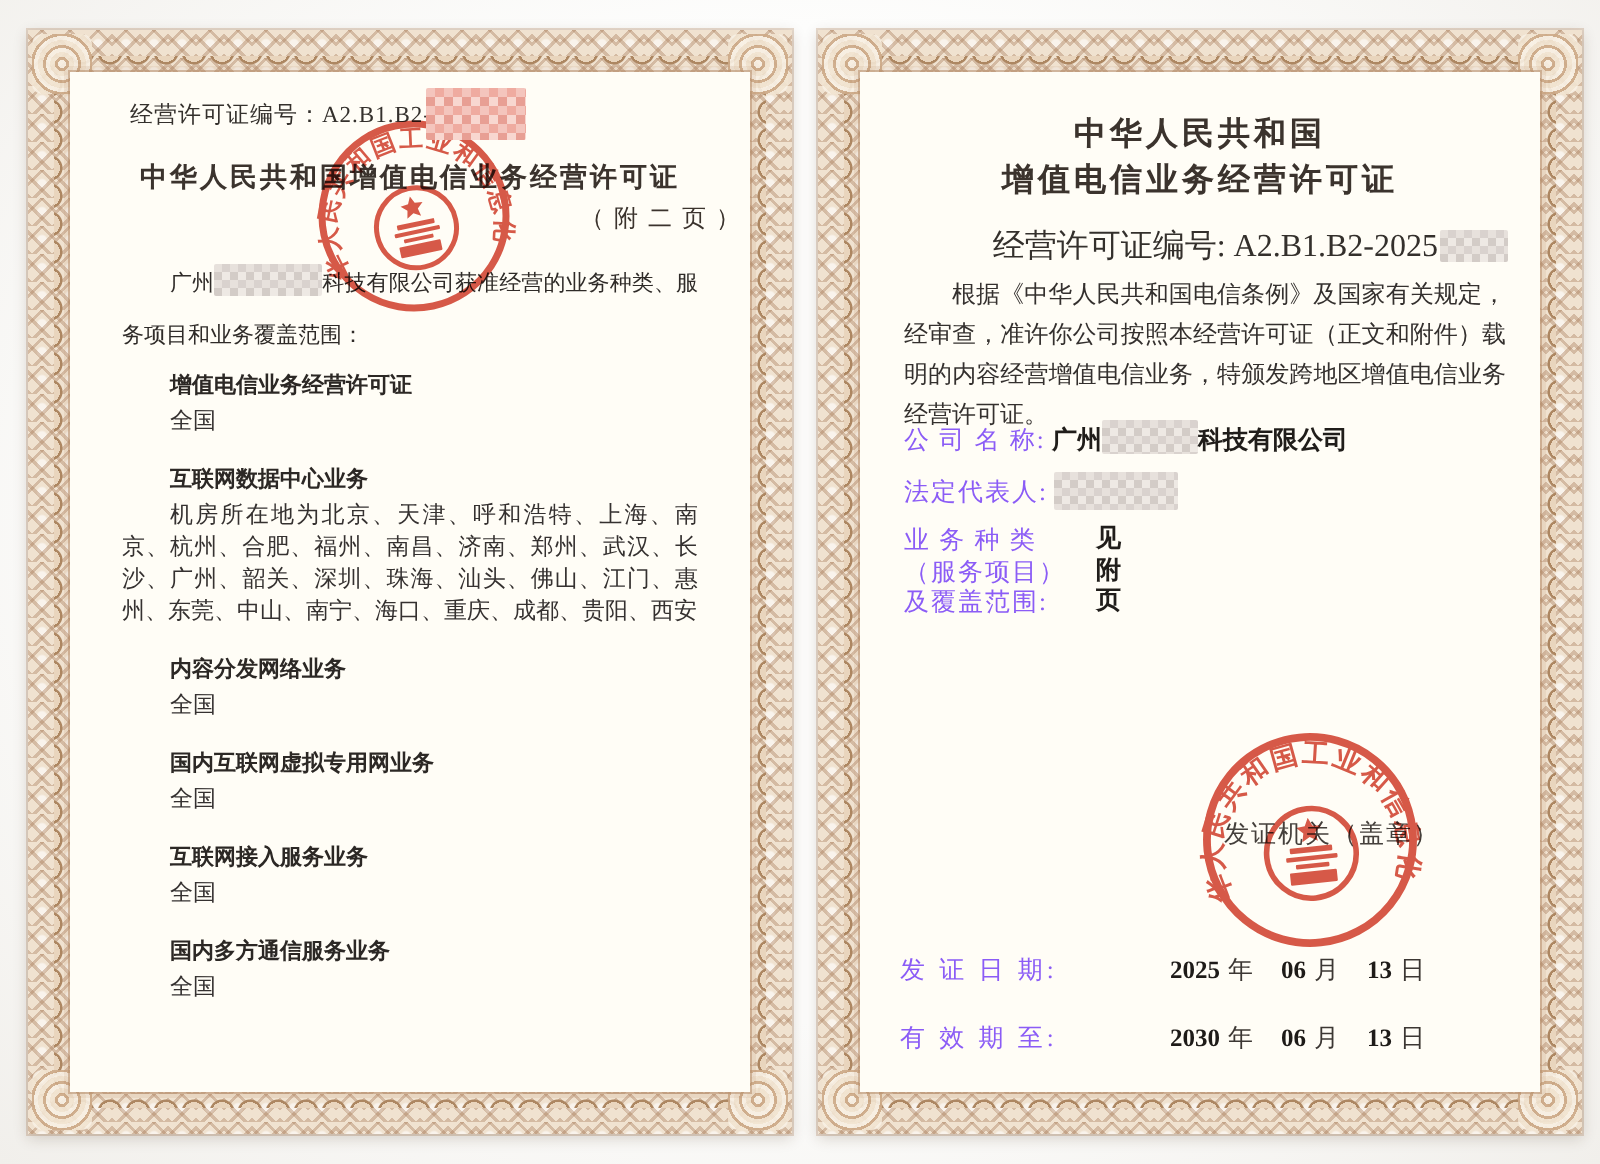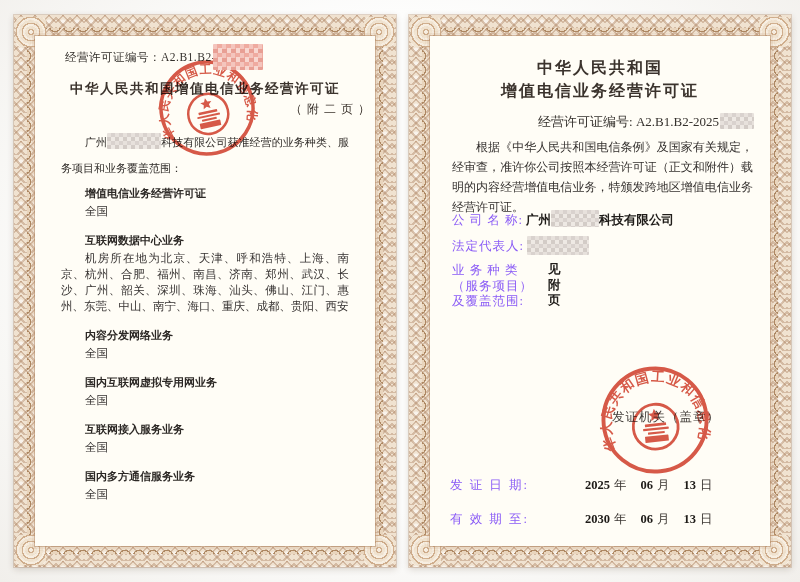--- a/index.html
+++ b/index.html
@@ -55,21 +55,21 @@
   .l-title{margin-top:15px;text-align:center;font-size:13.5px;font-weight:bold;letter-spacing:1.5px;color:#3b332d;}
   .l-sub{margin-top:3px;text-align:right;font-size:12px;letter-spacing:5px;color:#3b332d;}
   .l-intro{margin:11px 26px 0;font-size:11px;line-height:26px;text-indent:24px;text-align:justify;}
   .l-list{margin:4px 26px 0;font-size:11.5px;line-height:16px;}
   .svc{margin-bottom:13px;}
   .svc-name{text-indent:24px;font-weight:bold;font-family:"Liberation Sans",sans-serif;font-size:11px;color:#2c2825;}
   .svc-scope{text-indent:24px;margin-top:2px;text-align:justify;color:#353130;}
   
   .r-title{position:absolute;top:20px;left:0;right:0;text-align:center;font-size:16px;font-weight:bold;
            letter-spacing:2px;line-height:23px;color:#3b332d;}
-  .r-lic{position:absolute;top:77px;right:16px;font-size:13px;color:#34302c;text-align:right;}
+  .r-lic{position:absolute;top:77px;right:16px;font-size:16px;color:#34302c;text-align:right;}
   .r-body{position:absolute;top:101px;left:22px;right:17px;font-size:12px;line-height:20px;
           text-indent:24px;text-align:justify;color:#34302e;}
   .field{position:absolute;left:22px;font-size:12.5px;}
   .f-label{letter-spacing:1px;color:#8b5cf6;}
   .f-value{font-family:"Liberation Sans",sans-serif;font-weight:bold;font-size:12.5px;color:#201d1a;}
   .r-company{top:174px;}
   .r-legal{top:200px;}
   .r-biz{top:227px;line-height:15.5px;}
   .r-biz .f-value{position:absolute;left:96px;top:-1px;}
   .r-issuer{position:absolute;left:182px;top:373px;font-size:12.5px;letter-spacing:1px;color:#45403c;z-index:1;}

